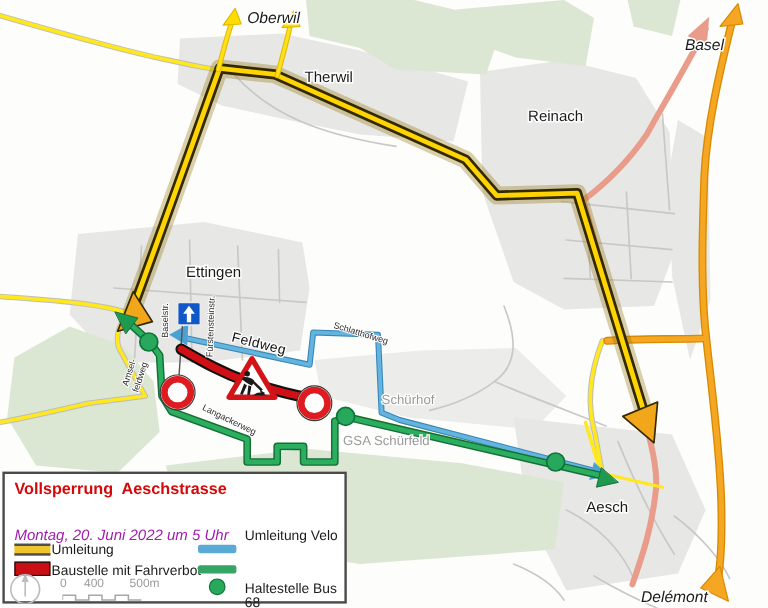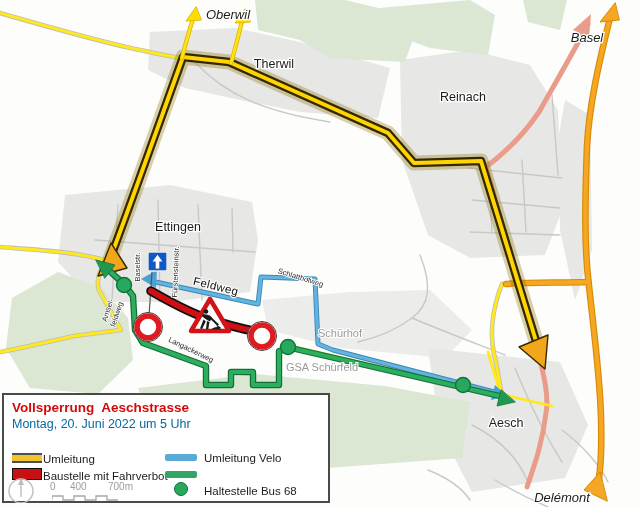--- a/index.html
+++ b/index.html
@@ -10,26 +10,26 @@
   .stage svg{position:absolute;left:0;top:0;}
   
   text{font-family:"Liberation Sans",sans-serif;}
   .town{font-size:12.5px;fill:#1b1b1b;paint-order:stroke;stroke:#ffffff;stroke-width:2.5px;}
   .town-it{font-size:13px;font-style:italic;fill:#1b1b1b;paint-order:stroke;stroke:#ffffff;stroke-width:2.5px;}
   .place{font-size:11px;fill:#9a9a9a;paint-order:stroke;stroke:#ffffff;stroke-width:2px;}
   .street{font-size:7.5px;fill:#2c2c2c;paint-order:stroke;stroke:#ffffff;stroke-width:1.6px;}
   .street-big{font-size:11.5px;fill:#111;letter-spacing:.4px;paint-order:stroke;stroke:#ffffff;stroke-width:2.2px;}
   
   .legend{
-    position:absolute;left:2px;top:393px;width:328px;height:110px;
+    position:absolute;left:2px;top:393px;width:287px;height:110px;
     background:#ffffff;border:2px solid #4a4a4a;box-sizing:border-box;
   }
   .legend-title{position:absolute;left:8px;top:5px;font-size:13.5px;font-weight:bold;color:#d40a0a;white-space:pre;}
   .legend-date1{position:absolute;left:8px;top:22px;font-size:12.5px;color:#2a2a2a;}
-  .legend-date2{position:absolute;left:8px;top:22px;font-size:12.5px;color:#0369a1;}
+  .legend-date2{position:absolute;left:8px;top:44px;font-size:12.5px;color:#a21caf;font-style:italic;}
   .li-label{position:absolute;font-size:11.5px;color:#1c1c1c;}
   .sw{position:absolute;box-sizing:border-box;}
   .sw-umleitung{left:8px;top:58px;width:30px;height:10px;background:#efc52f;border-top:2.5px solid #4f4f4f;border-bottom:2.5px solid #4f4f4f;}
   .sw-baustelle{left:8px;top:73px;width:30px;height:12px;background:#c90f13;border:1.5px solid #111;}
   .sw-velo{left:161px;top:59px;width:32px;height:7px;background:#5aaad6;border-radius:2px;}
   .sw-bus{left:161px;top:76px;width:32px;height:7px;background:#35a566;border-radius:2px;}
   .sw-dot{left:170px;top:87px;width:14px;height:14px;border-radius:50%;background:#27a95c;border:1px solid #0e7439;}
   .scale-ticks{position:absolute;left:46px;top:86px;width:110px;display:flex;font-size:10px;color:#9c9c9c;}
   .scale-ticks span:nth-child(1){width:20px;}
   .scale-ticks span:nth-child(2){width:38px;}
@@ -214,39 +214,39 @@
   <div class="legend-title">Vollsperrung  Aeschstrasse</div>
   <div class="legend-date2">Montag, 20. Juni 2022 um 5 Uhr</div>
 
   <div class="sw sw-umleitung"></div>
   <div class="li-label" style="left:39px;top:58px;text-align:right;">Umleitung</div>
 
   <div class="sw sw-baustelle"></div>
   <div class="li-label" style="left:39px;top:75px;">Baustelle mit Fahrverbot</div>
 
   <div class="sw sw-velo"></div>
-  <div class="li-label" style="left:200px;top:57px;">Umleitung Velo</div>
+  <div class="li-label" style="left:200px;top:46px;">Umleitung Velo</div>
 
   <div class="sw sw-bus"></div>
 
   <div class="sw sw-dot"></div>
   <div class="li-label" style="left:200px;top:90px;">Haltestelle Bus 68</div>
 
   <div class="compass">
     <svg width="30" height="26" viewBox="0 0 30 26">
       <circle cx="15" cy="14" r="12" fill="none" stroke="#bdbdbd" stroke-width="1.4"></circle>
       <line x1="15" y1="3" x2="15" y2="20" stroke="#bdbdbd" stroke-width="1.4"></line>
       <polygon points="15,1 12,8 18,8" fill="#bdbdbd"></polygon>
     </svg>
   </div>
 
   <div class="scale-ticks">
     <span>0</span>
     <span>400</span>
-    <span>700m</span>
+    <span>500m</span>
   </div>
   <div style="position:absolute;left:48px;top:98px;">
     <svg width="66" height="9" viewBox="0 0 66 9">
       <path d="M0,7 L0,3 L11,3 L11,7 L22,7 L22,3 L33,3 L33,7 L44,7 L44,3 L55,3 L55,7 L66,7" fill="none" stroke="#a8a8a8" stroke-width="1.3"></path>
     </svg>
   </div>
 </div>
 
 </div>
 

